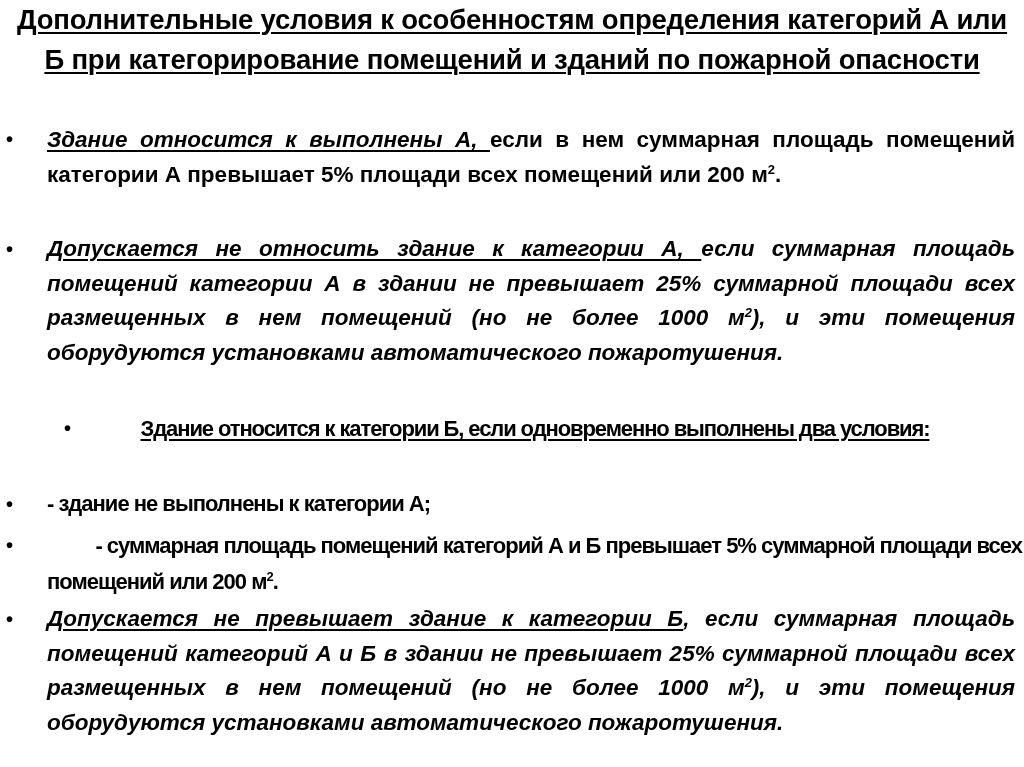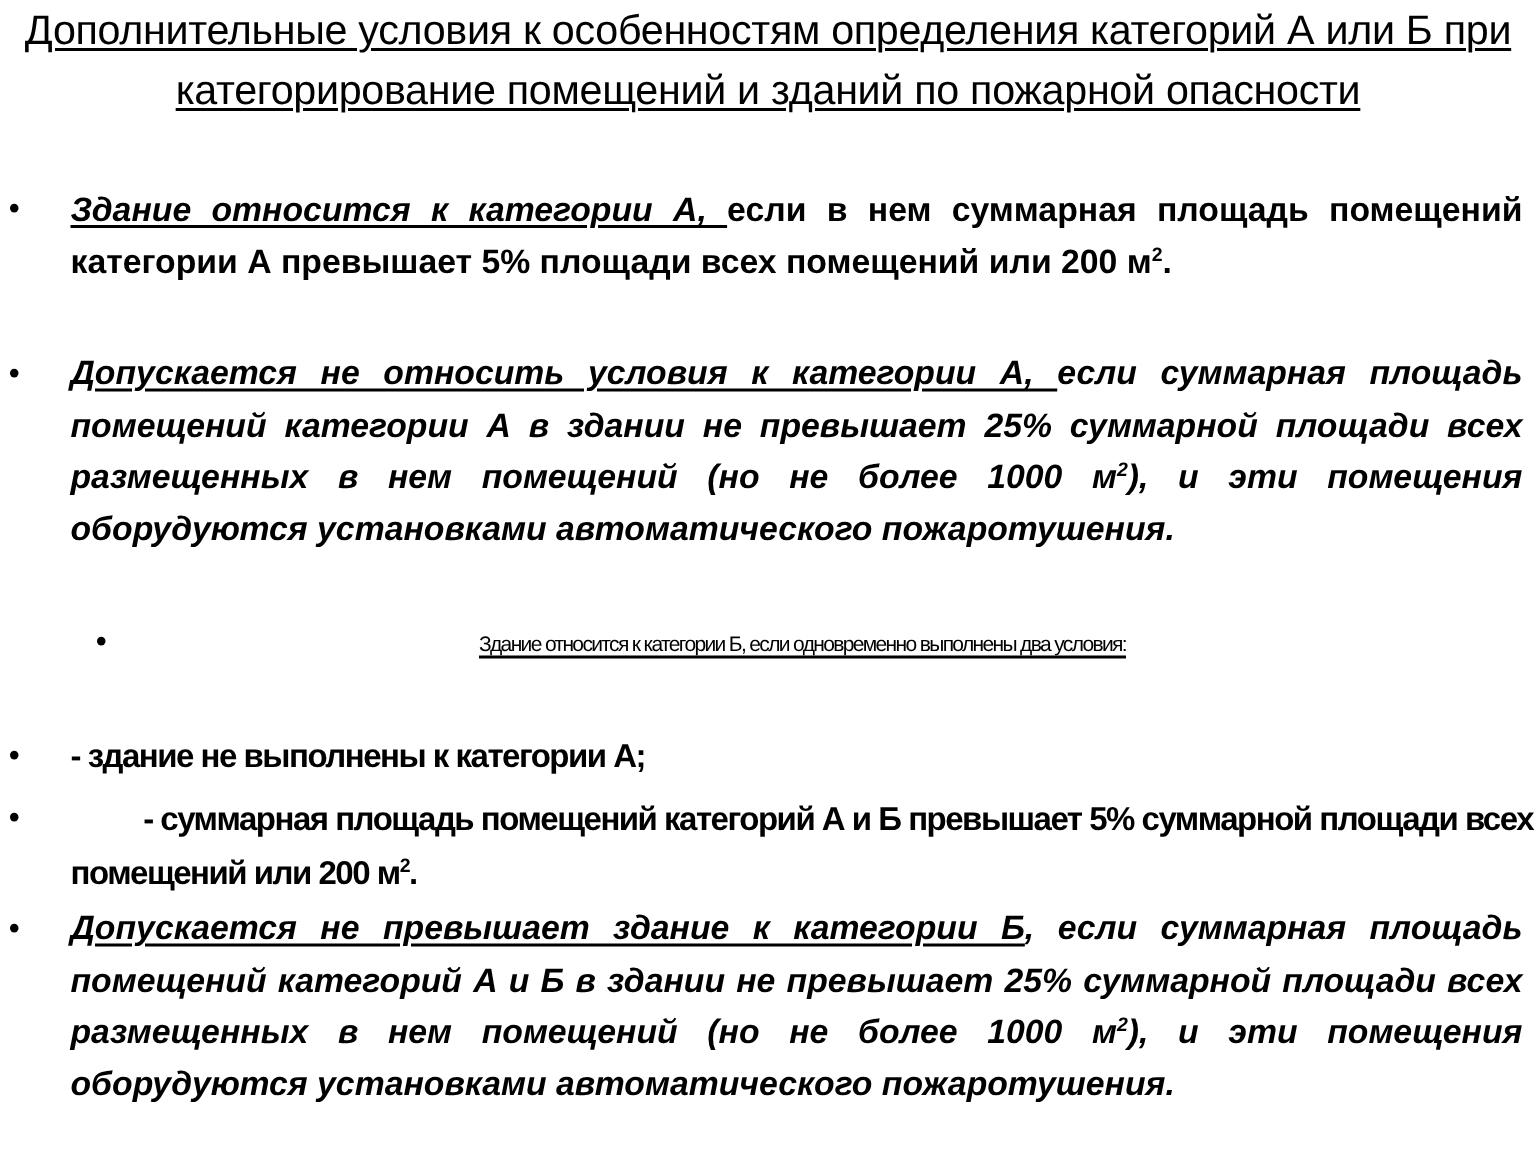--- a/index.html
+++ b/index.html
@@ -14,21 +14,21 @@
     position: relative;
     font-family: "Liberation Sans", "DejaVu Sans", sans-serif;
     color: #000000;
   }
   .title {
     position: absolute;
     left: 10px;
     top: 0px;
     width: 1004px;
     text-align: center;
-    font-weight: normal;
+    font-weight: bold;
     font-size: 27.5px;
     line-height: 40px;
     text-decoration: underline;
     text-decoration-thickness: 2px;
     text-underline-offset: 3px;
     letter-spacing: -0.2px;
   }
   .item {
     position: absolute;
     left: 0;
@@ -65,45 +65,45 @@
     top: 0;
     font-weight: bold;
     font-size: 20px;
     line-height: 36px;
   }
   .center-text {
     position: absolute;
     left: 55px;
     width: 860px;
     text-align: center;
-    font-weight: normal;
-    font-size: 14px;
+    font-weight: bold;
+    font-size: 22px;
     line-height: 38px;
     letter-spacing: -1.1px;
     text-decoration: underline;
     text-decoration-thickness: 2px;
     text-underline-offset: 3px;
   }
 </style>
 </head>
 <body>
 
 <div class="title">Дополнительные условия к особенностям определения категорий А или Б при категорирование помещений и зданий  по пожарной опасности</div>
 
 <div class="item" style="top:122px;">
   <span class="bullet">•</span>
   <div class="body-text" style="font-size:22.5px;line-height:35px;">
-    <span class="italic ul">Здание относится к категории А, </span><span>если в нем суммарная площадь помещений категории А превышает 5% площади всех помещений или 200 м</span><sup>2</sup><span>.</span>
+    <span class="italic ul">Здание относится к выполнены А, </span><span>если в нем суммарная площадь помещений категории А превышает 5% площади всех помещений или 200 м</span><sup>2</sup><span>.</span>
   </div>
 </div>
 
 <div class="item" style="top:232px;">
   <span class="bullet">•</span>
   <div class="body-text italic" style="font-size:22.5px;line-height:34.5px;">
-    <span class="ul">Допускается не относить условия к категории А, </span><span>если суммарная площадь помещений категории А в здании не превышает 25% суммарной площади всех размещенных в нем помещений (но не более 1000 м</span><sup>2</sup><span>), и эти помещения оборудуются установками автоматического пожаротушения.</span>
+    <span class="ul">Допускается не относить здание к категории А, </span><span>если суммарная площадь помещений категории А в здании не превышает 25% суммарной площади всех размещенных в нем помещений (но не более 1000 м</span><sup>2</sup><span>), и эти помещения оборудуются установками автоматического пожаротушения.</span>
   </div>
 </div>
 
 <div class="center-item" style="top:410px;">
   <span class="center-bullet">•</span>
   <div class="center-text">Здание относится к категории Б, если одновременно выполнены два условия:</div>
 </div>
 
 <div class="item" style="top:487px;">
   <span class="bullet">•</span>

